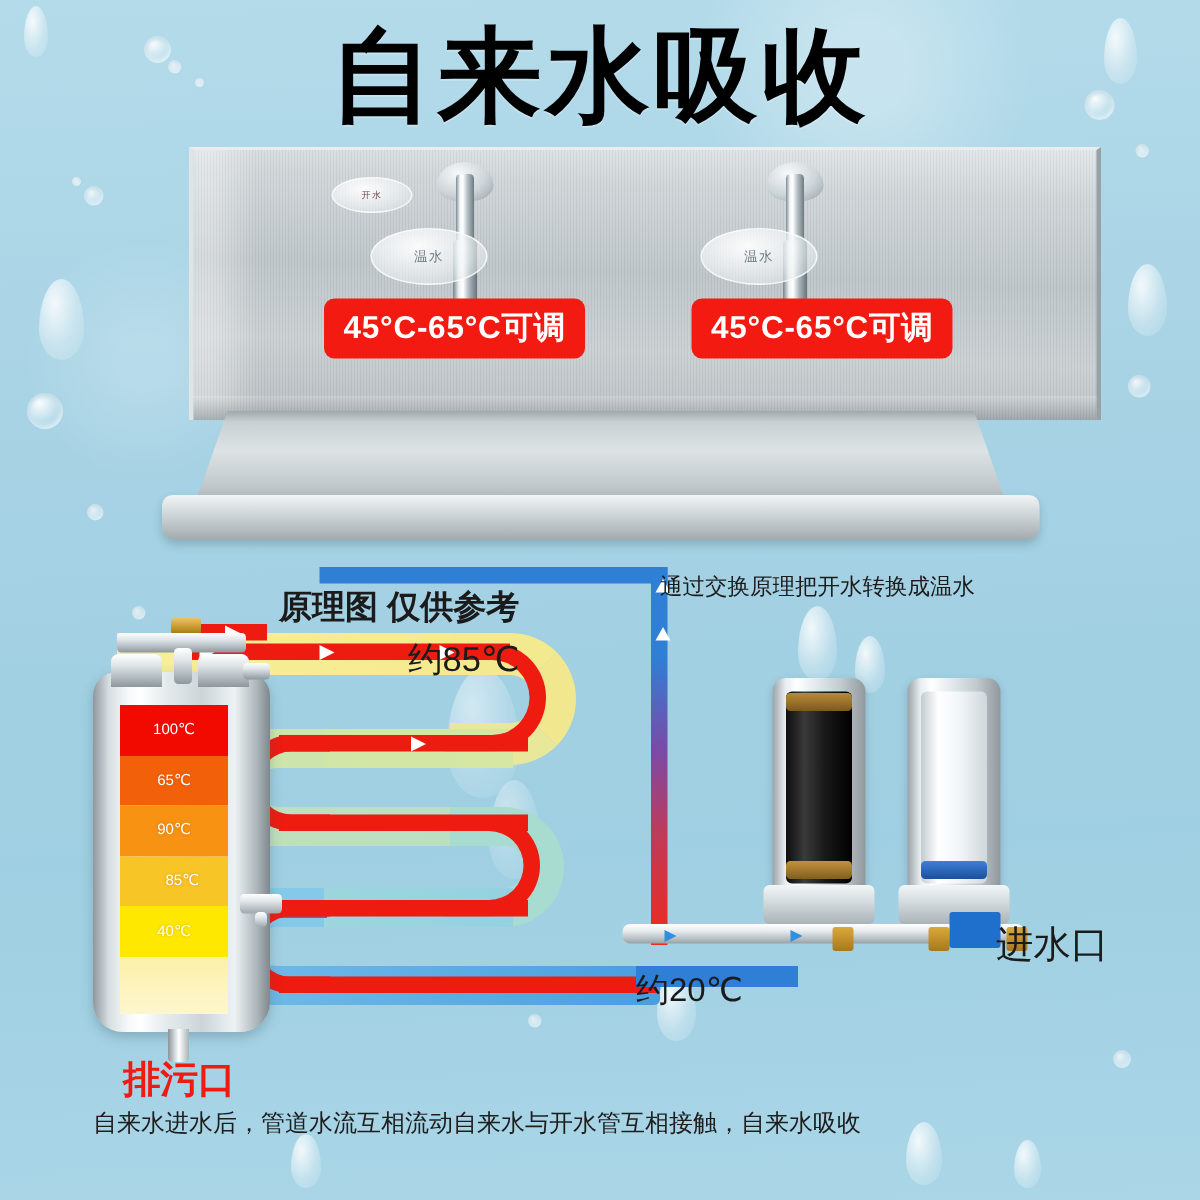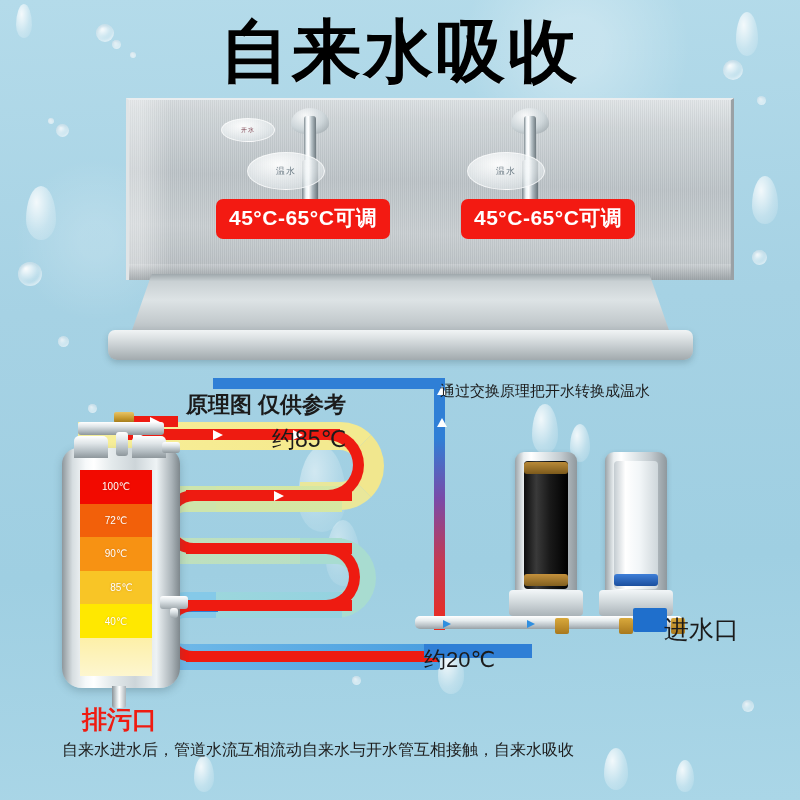--- a/index.html
+++ b/index.html
@@ -350,21 +350,21 @@
     <div class="tfit" style="left:62px;top:18px;width:34px;height:22px;border-radius:5px 5px 0 0;"></div>
     <div class="tfit" style="left:92px;top:24px;width:18px;height:11px;"></div>
   </div>
 
   <div id="tankBody">
     <div id="gradWrap">
         <div class="tband" style="height: 33.6px; background: rgb(242, 10, 0);">
           <span>100℃</span>
         </div>
         <div class="tband" style="height: 33.6px; background: rgb(242, 96, 10);">
-          <span>72℃</span>
+          <span>65℃</span>
         </div>
         <div class="tband" style="height: 33.6px; background: rgb(247, 146, 19);">
           <span>90℃</span>
         </div>
         <div class="tband" style="height: 33.6px; background: rgb(248, 197, 38); padding-left: 11px;">
           <span>85℃</span>
         </div>
         <div class="tband" style="height: 33.6px; background: rgb(255, 232, 0);">
           <span>40℃</span>
         </div>

